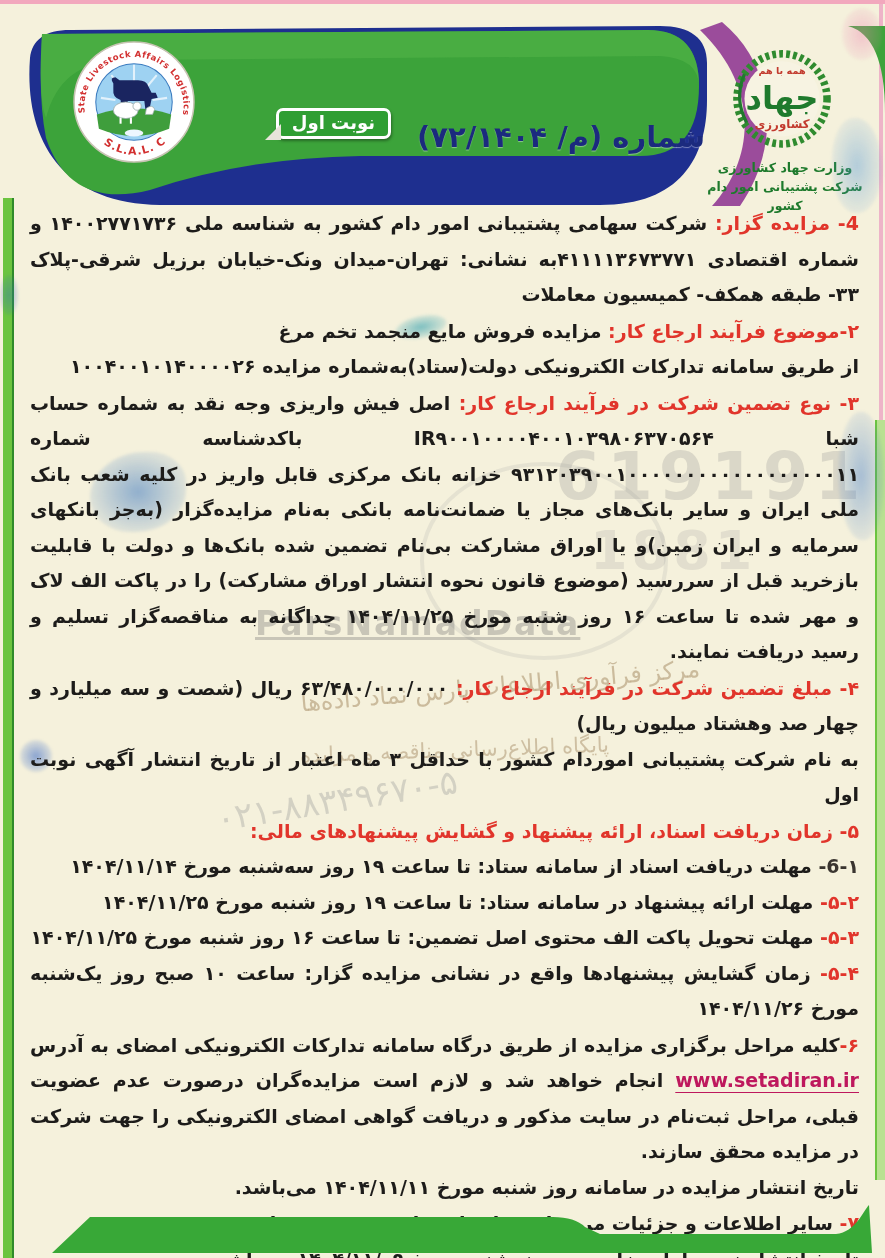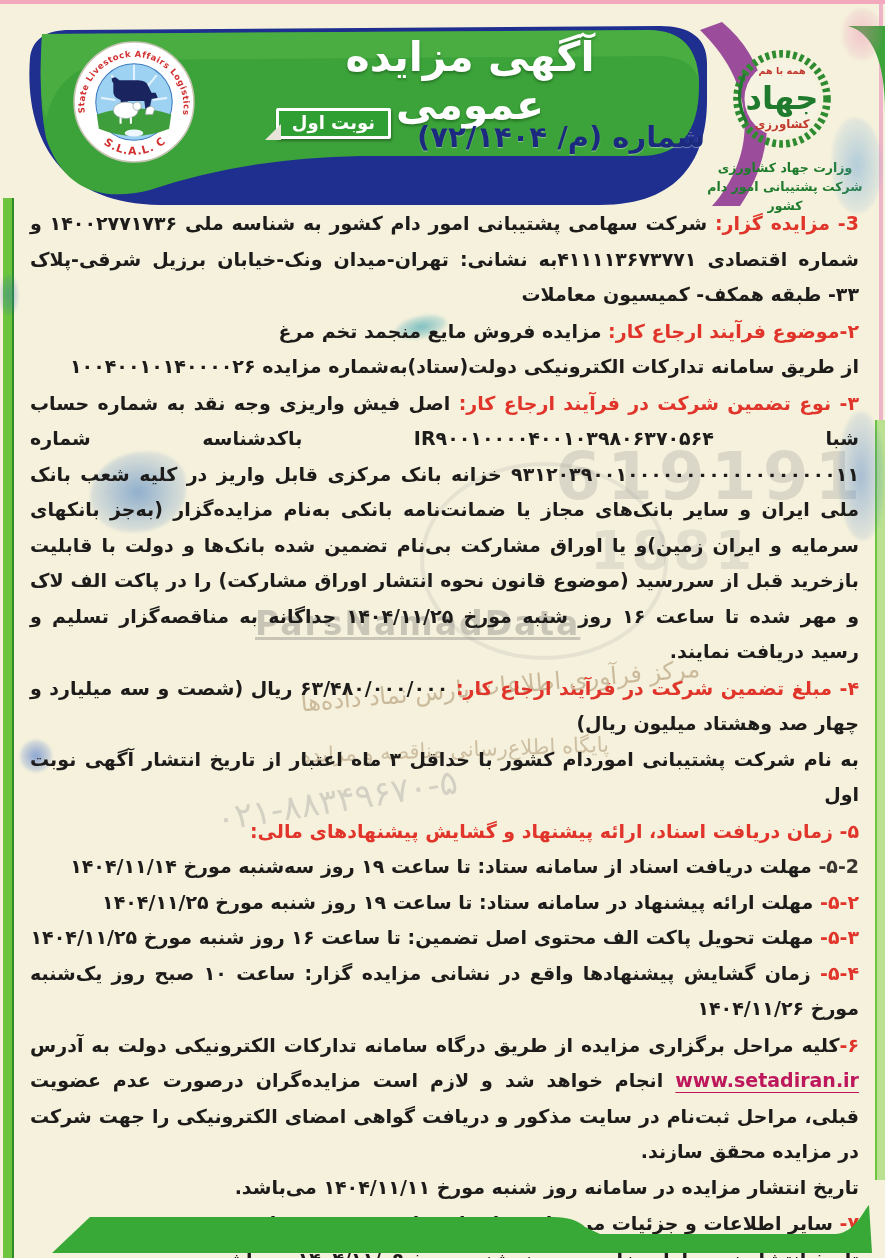--- a/index.html
+++ b/index.html
@@ -12,21 +12,21 @@
   .right-pink{position:absolute;right:2px;top:4px;width:4px;height:416px;background:#eeb4c8;}
 
   
   .header-svg{position:absolute;left:0;top:8px;}
   .main-title{position:absolute;left:270px;top:33px;width:400px;text-align:center;
       font-size:41px;font-weight:bold;color:#ffffff;letter-spacing:1px;
       text-shadow:0 2px 3px rgba(20,80,20,.55);}
   .sub-row{position:absolute;left:205px;top:92px;width:500px;direction:rtl;display:flex;
       align-items:center;justify-content:flex-start;gap:26px;}
   .sub-title{font-size:29px;font-weight:bold;color:#1b2a7e;text-shadow:0 1px 1px rgba(255,255,255,.4);margin-top:28px;}
-  .badge{position:relative;background:#2f9e33;border:3px solid #fff;border-radius:2px;
+  .badge{position:relative;background:#2f9e33;border:3px solid #fff;border-radius:7px;
       box-shadow:1px 2px 3px rgba(0,0,0,.35);color:#fff;font-size:18px;font-weight:bold;
       padding:1px 13px 3px;}
   .badge .curl{position:absolute;left:-14px;bottom:-4px;width:0;height:0;
       border-top:16px solid transparent;border-right:16px solid #e8e4da;}
   .slal{position:absolute;left:72px;top:40px;}
   .jahad{position:absolute;left:723px;top:42px;}
   .ministry{position:absolute;left:690px;top:158px;width:190px;text-align:center;direction:rtl;
       color:#1e7a2c;font-weight:bold;font-size:12.5px;line-height:19px;}
 
   
@@ -111,21 +111,20 @@
       <path id="arcBottom" d="M 26,96 A 46,46 0 0 0 94,96" fill="none"></path>
     </defs>
     <text font-size="8.2" font-weight="bold" fill="#d22f2f" letter-spacing="0.5">
       <textPath href="#arcTop" startOffset="2%">State Livestock Affairs Logistics</textPath>
     </text>
     <text font-size="10.5" font-weight="bold" fill="#d22f2f" letter-spacing="1">
       <textPath href="#arcBottom" startOffset="8%">S.L.A.L. Co.</textPath>
     </text>
   </svg>
 
-  <div class="main-title">آگهی مزایده عمومی</div>
   <div class="sub-row">
     <div class="sub-title">شماره (م/ ۷۲/۱۴۰۴)</div>
     <div class="badge">
       <span>نوبت اول</span>
       <span class="curl"></span>
     </div>
   </div>
 
   <svg class="jahad" width="118" height="118" viewBox="0 0 110 110">
     <circle cx="55" cy="53" r="42" fill="none" stroke="#2f8b2f" stroke-width="7" stroke-dasharray="3.5 3"></circle>
@@ -152,21 +151,21 @@
   <div class="blob b2"></div>
   <div class="blob b3"></div>
   <div class="blob b4"></div>
   <div class="blob b5"></div>
   <div class="blob b6"></div>
   <div class="blob b7"></div>
 
   <div class="content">
 
     <div class="para">
-      <span class="red">3- مزایده گزار:</span>
+      <span class="red">4- مزایده گزار:</span>
       <span>شرکت سهامی پشتیبانی امور دام کشور به شناسه ملی ۱۴۰۰۲۷۷۱۷۳۶ و شماره اقتصادی ۴۱۱۱۱۳۶۷۳۷۷۱به نشانی: تهران-میدان ونک-خیابان برزیل شرقی-پلاک ۳۳- طبقه همکف- کمیسیون معاملات</span>
     </div>
 
     <div class="para">
       <span class="red">۲-موضوع فرآیند ارجاع کار:</span>
       <span>مزایده فروش مایع منجمد تخم مرغ</span>
       <br>
       <span>از طریق سامانه تدارکات الکترونیکی دولت(ستاد)به‌شماره مزایده ۱۰۰۴۰۰۱۰۱۴۰۰۰۰۲۶</span>
     </div>
 
@@ -178,39 +177,39 @@
     <div class="para">
       <span class="red">۴- مبلغ تضمین شرکت در فرآیند ارجاع کار:</span>
       <span>۶۳/۴۸۰/۰۰۰/۰۰۰ ریال (شصت و سه میلیارد و چهار صد وهشتاد میلیون ریال)</span>
       <br>
       <span>به نام شرکت پشتیبانی اموردام کشور با حداقل ۳ ماه اعتبار از تاریخ انتشار آگهی نوبت اول</span>
     </div>
 
     <div class="para">
       <div class="red">۵- زمان دریافت اسناد، ارائه پیشنهاد و گشایش پیشنهادهای مالی:</div>
       <div>
-        <span class="dark-num">۵-2-</span>
+        <span class="dark-num">6-۱-</span>
         <span>مهلت دریافت اسناد از سامانه ستاد: تا ساعت ۱۹ روز سه‌شنبه مورخ ۱۴۰۴/۱۱/۱۴</span>
       </div>
       <div>
         <span class="red">۵-۲-</span>
         <span>مهلت ارائه پیشنهاد در سامانه ستاد: تا ساعت ۱۹ روز شنبه مورخ ۱۴۰۴/۱۱/۲۵</span>
       </div>
       <div>
         <span class="red">۵-۳-</span>
         <span>مهلت تحویل پاکت الف محتوی اصل تضمین: تا ساعت ۱۶ روز شنبه مورخ ۱۴۰۴/۱۱/۲۵</span>
       </div>
       <div>
         <span class="red">۵-۴-</span>
         <span>زمان گشایش پیشنهادها واقع در نشانی مزایده گزار: ساعت ۱۰ صبح روز یک‌شنبه مورخ ۱۴۰۴/۱۱/۲۶</span>
       </div>
     </div>
 
     <div class="para">
-      <span class="red">۶-</span><span>کلیه مراحل برگزاری مزایده از طریق درگاه سامانه تدارکات الکترونیکی دولت به آدرس</span>
+      <span class="red">۶-</span><span>کلیه مراحل برگزاری مزایده از طریق درگاه سامانه تدارکات الکترونیکی امضای به آدرس</span>
       <span class="link" dir="ltr">www.setadiran.ir</span>
       <span>انجام خواهد شد و لازم است مزایده‌گران درصورت عدم عضویت قبلی، مراحل ثبت‌نام در سایت مذکور و دریافت گواهی امضای الکترونیکی را جهت شرکت در مزایده محقق سازند.</span>
       <br>
       <span>تاریخ انتشار مزایده در سامانه روز شنبه مورخ ۱۴۰۴/۱۱/۱۱ می‌باشد.</span>
     </div>
 
     <div class="para">
       <span class="red">۷-</span>
       <span>سایر اطلاعات و جزئیات مربوطه در اسناد مزایده مندرج می‌باشد.</span>
       <br>

